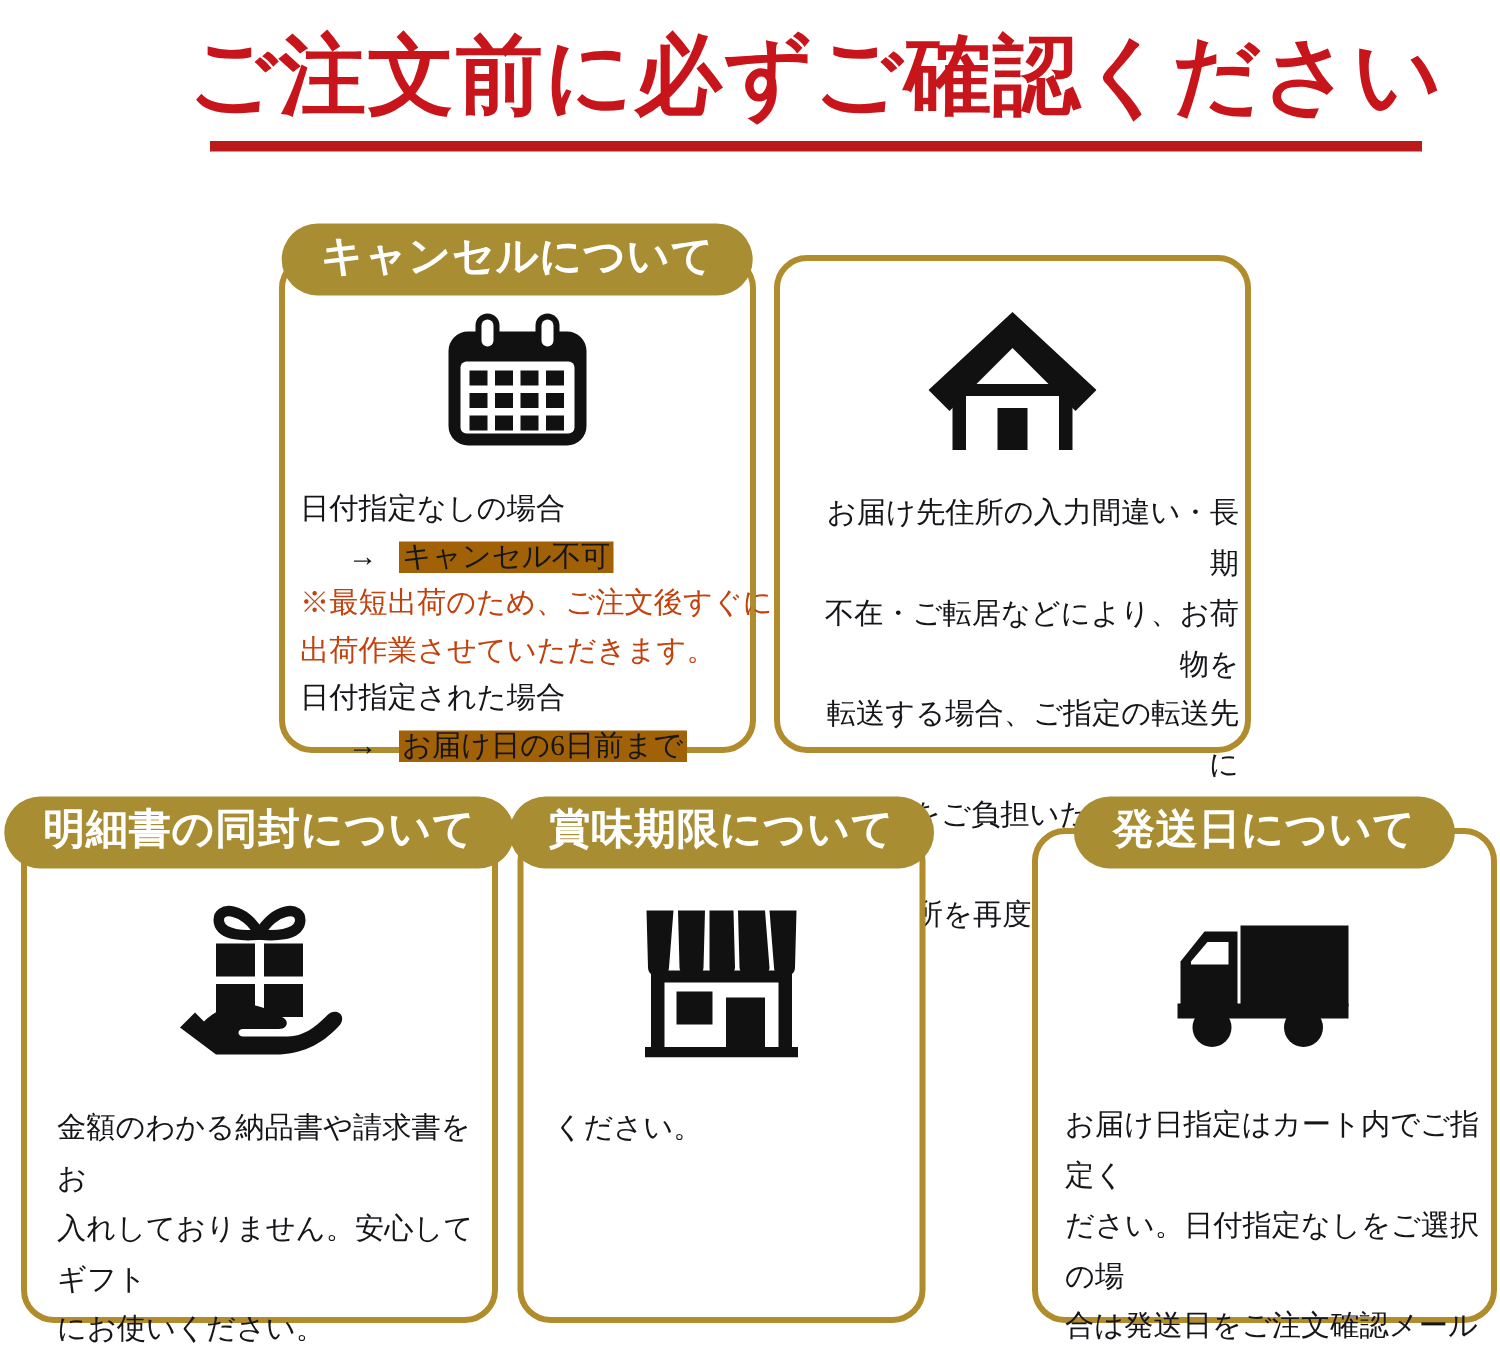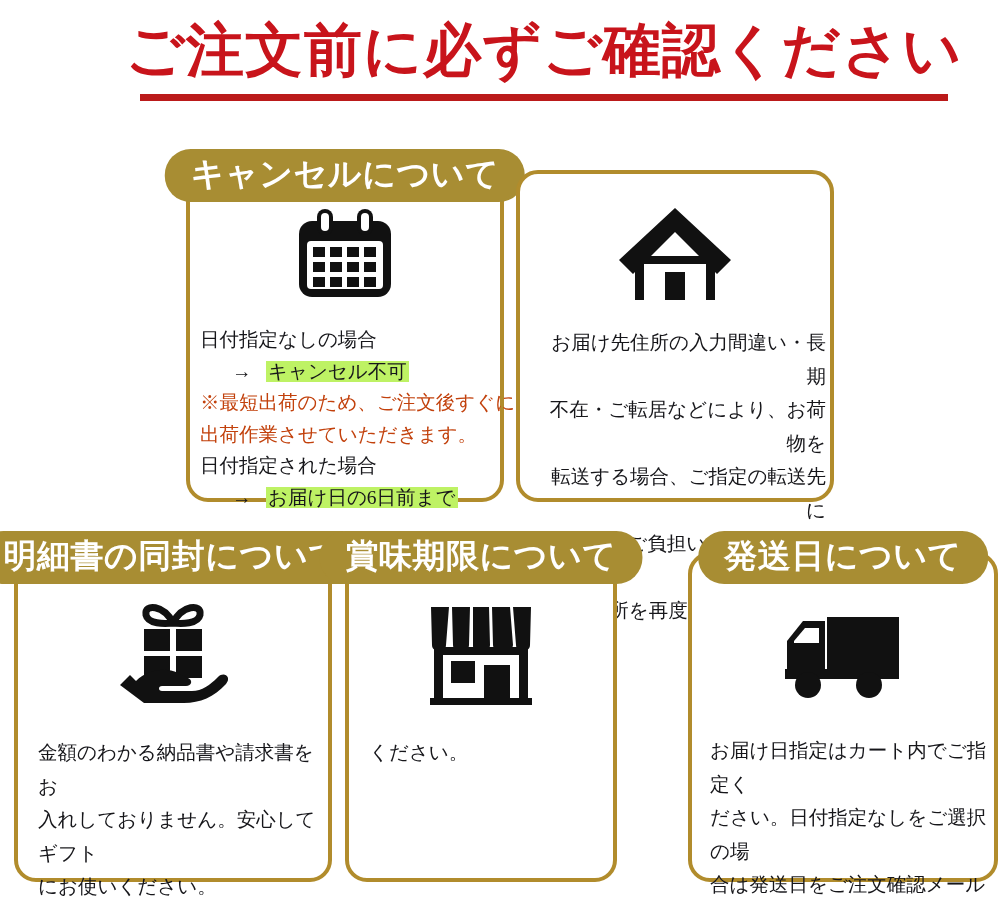--- a/index.html
+++ b/index.html
@@ -56,21 +56,21 @@
   .card-badge {
     position: absolute;
     top: -25px;
     left: 50%;
     transform: translateX(-50%);
     background: #a88d33;
     color: #ffffff;
     border-radius: 26px;
     padding: 9px 26px 11px 26px;
     font-family: "Liberation Serif", "DejaVu Serif", serif;
-    font-size: 33px;
+    font-size: 28px;
     font-weight: 700;
     line-height: 1.0;
     white-space: nowrap;
     letter-spacing: 0.5px;
   }
 
   .card-icon {
     position: absolute;
     left: 0;
     width: 100%;
@@ -93,21 +93,21 @@
   .body-para {
     font-family: "Liberation Serif", "DejaVu Serif", serif;
     font-size: 19.5px;
     line-height: 1.72;
     color: #16161a;
   }
   .red {
     color: #c2410c;
   }
   .hl {
-    background: #bef264;
+    background: #a16207;
     padding: 0 2px;
   }
   .arrow-line {
     padding-left: 32px;
   }
   .arrow-glyph {
     display: inline-block;
     width: 34px;
     color: #16161a;
   }

